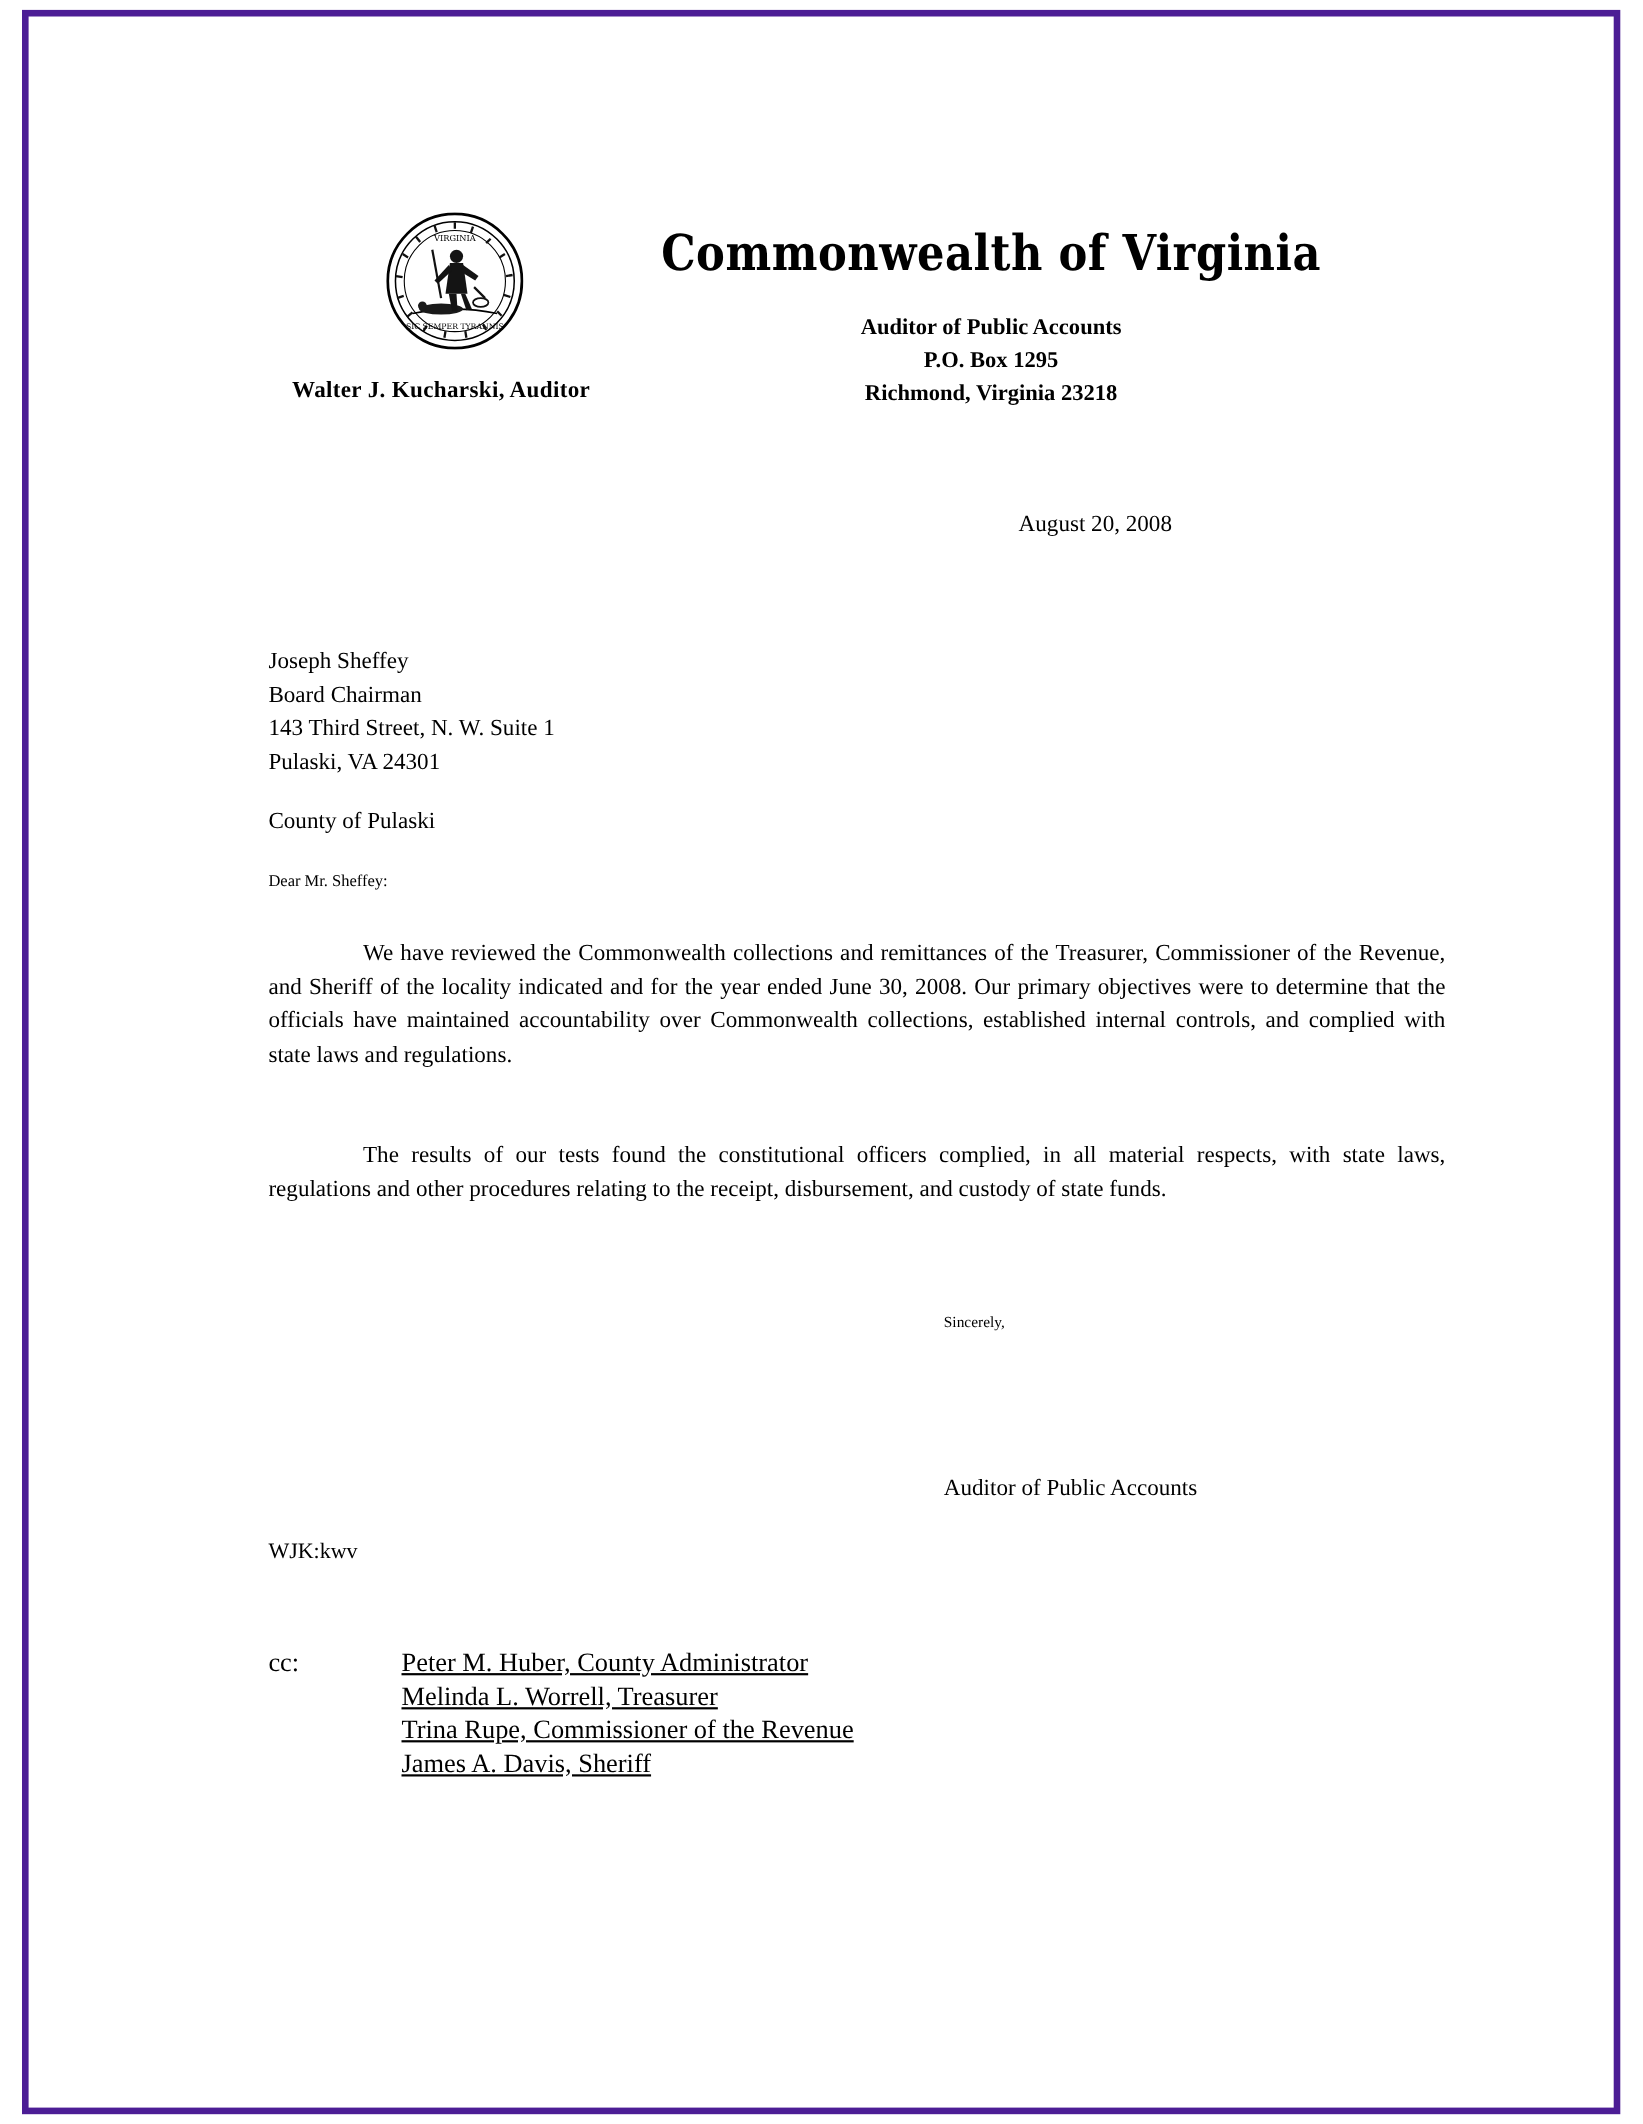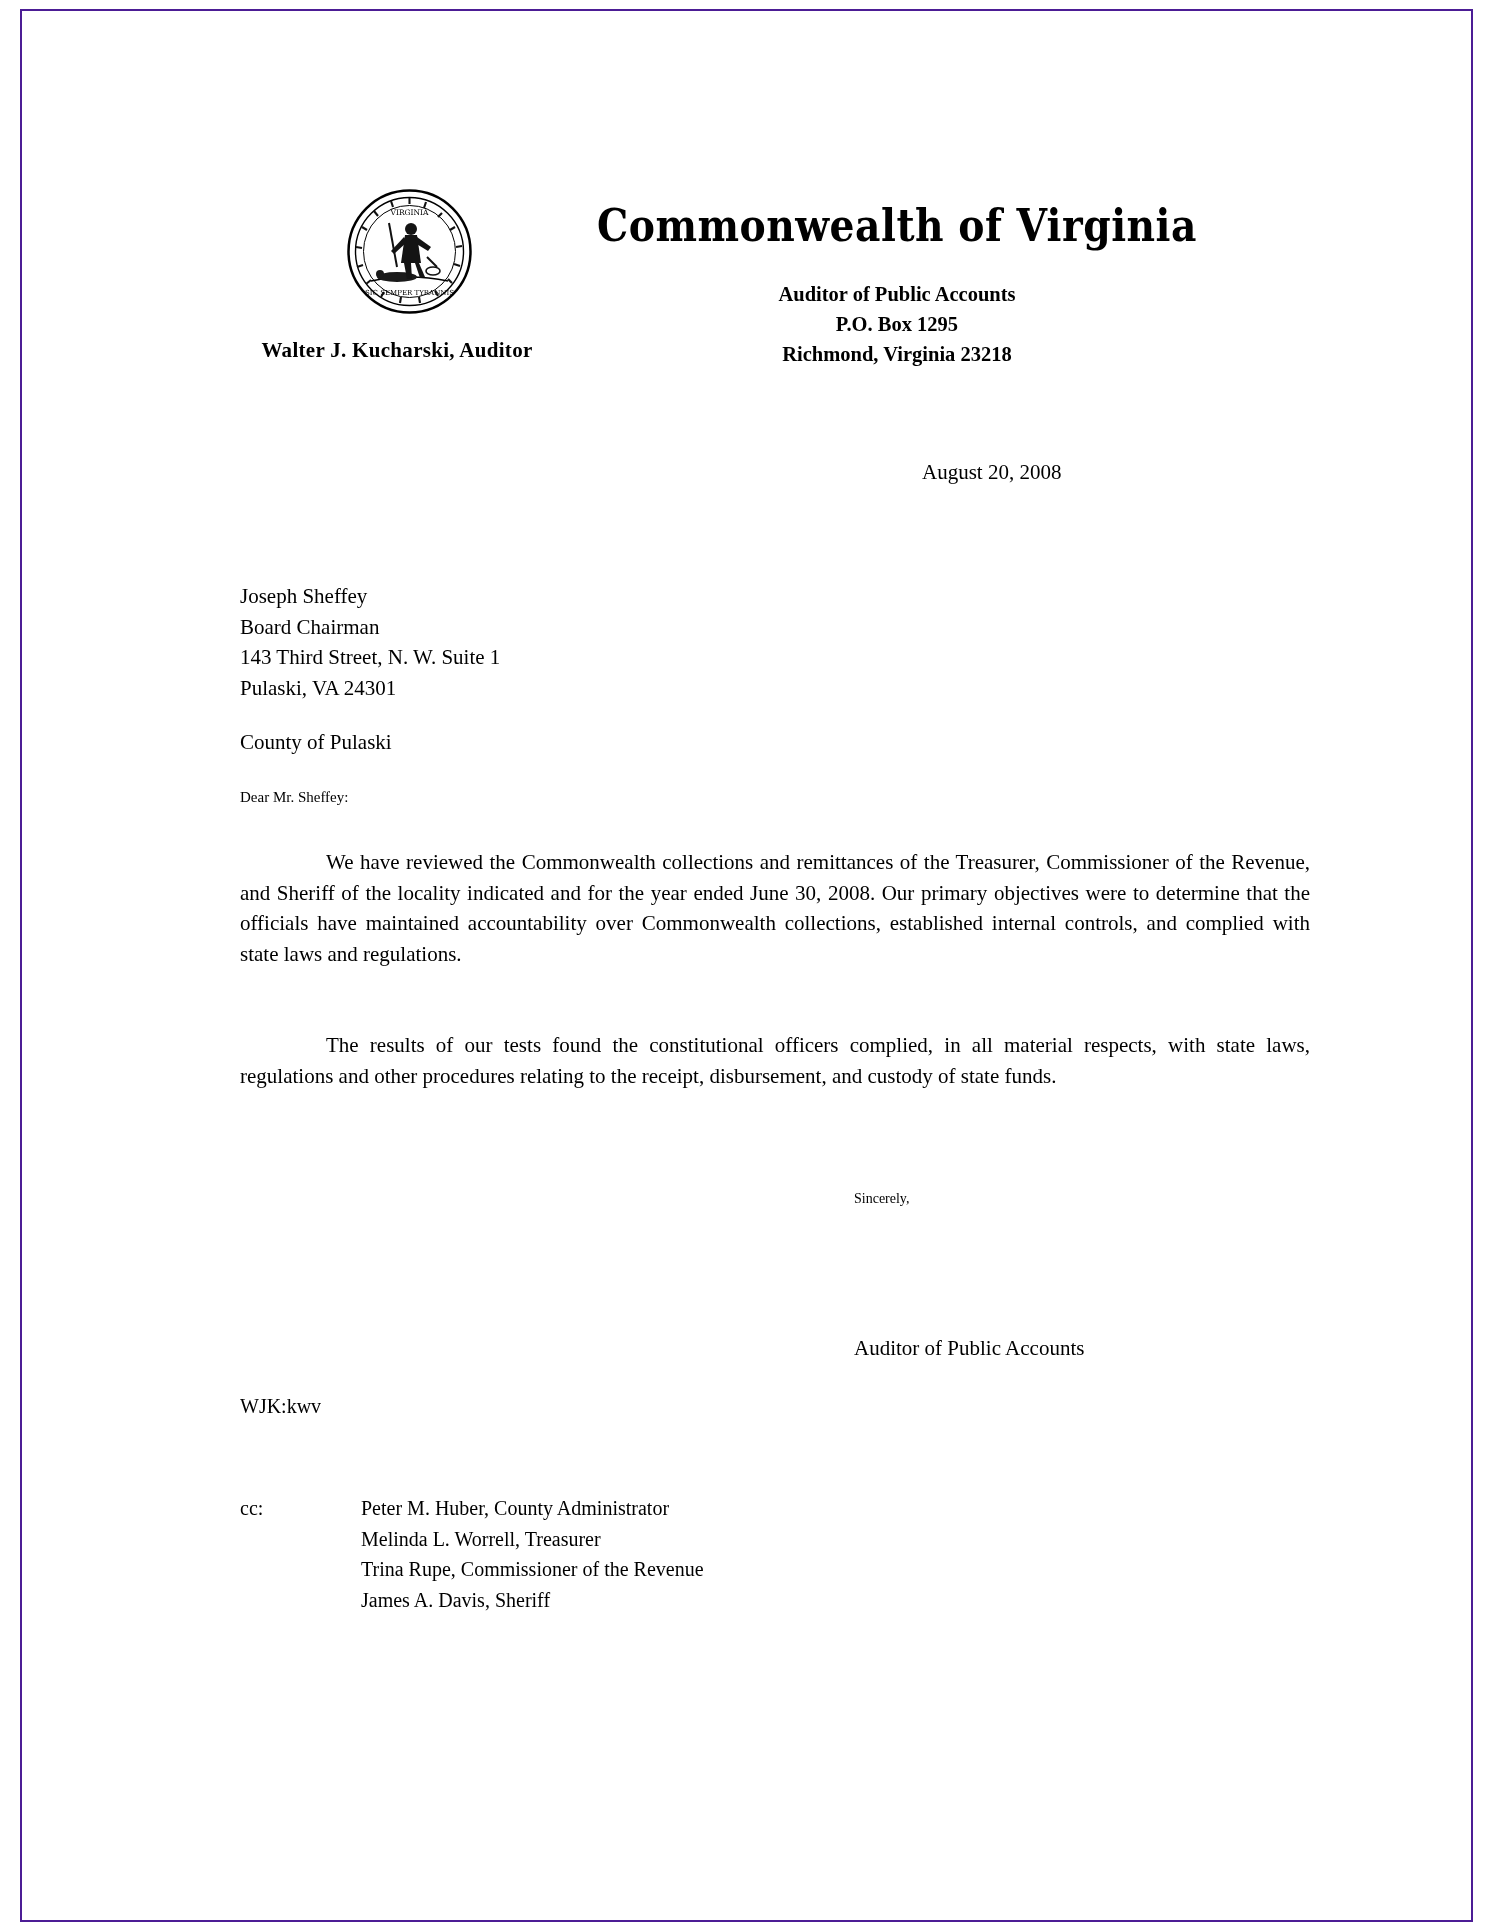--- a/index.html
+++ b/index.html
@@ -14,21 +14,21 @@
     color: #000000;
     position: relative;
   }
   .page {
     position: absolute;
     left: 20px;
     top: 9px;
     width: 1453px;
     height: 1913px;
     background: #ffffff;
-    border: 2px solid #4c1d95;
+    border: 6px solid #4c1d95;
     box-sizing: border-box;
     overflow: hidden;
   }
   .inner {
     position: absolute;
     left: 0;
     top: 0;
     width: 100%;
     height: 100%;
   }
@@ -151,22 +151,23 @@
     position: absolute;
     left: 218px;
     top: 1384px;
     font-size: 20px;
   }
 
   .cc-block {
     position: absolute;
     left: 218px;
     top: 1482px;
-    font-size: 20px;
+    font-size: 24px;
     line-height: 30.5px;
+    text-decoration: underline;
   }
   .cc-label {
     position: absolute;
     left: 0;
     top: 0;
   }
   .cc-list {
     margin-left: 89px;
   }
   .cc-item { white-space: nowrap; margin-left: 32px; }

